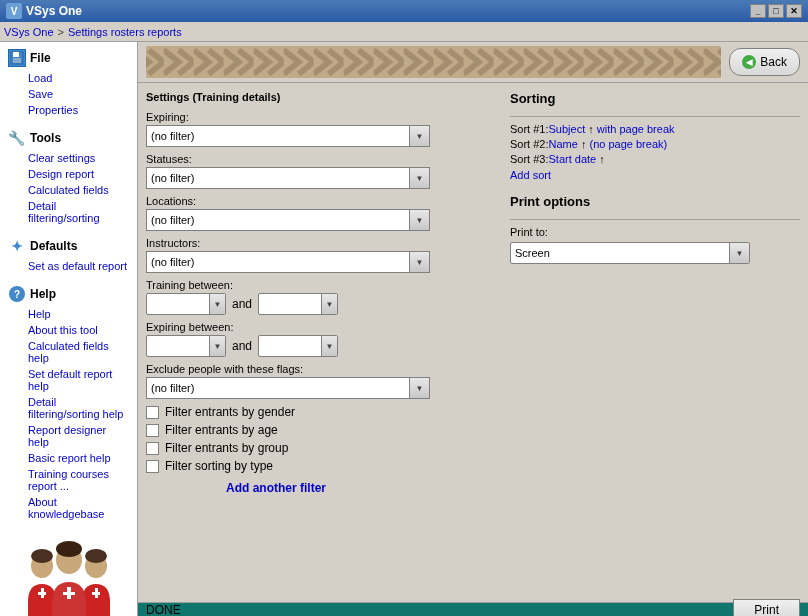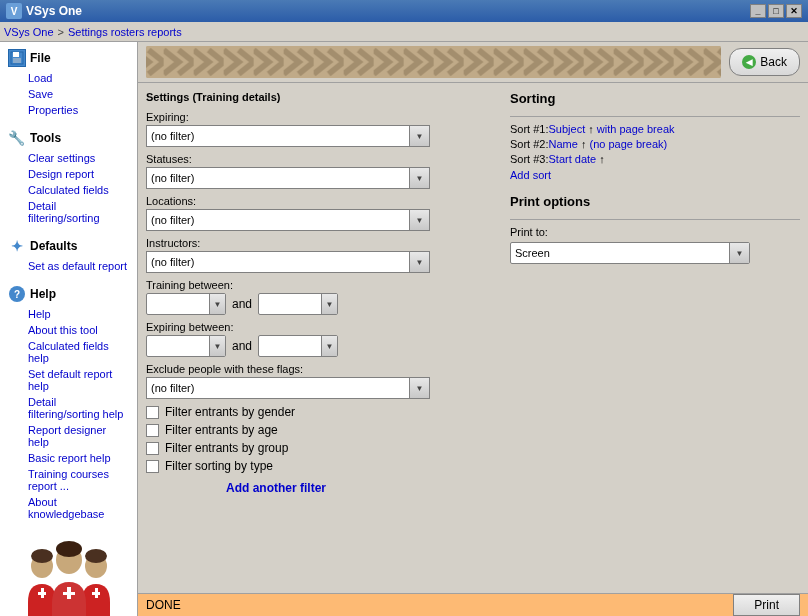--- a/index.html
+++ b/index.html
@@ -337,22 +337,22 @@
       background: linear-gradient(to bottom, #e8e8e8, #c8c8c8);
       border-left: 1px solid #808080;
       display: flex;
       align-items: center;
       justify-content: center;
       font-size: 8px;
       color: #444;
     }
     
     .statusbar {
-      height: 23px;
-      background: #fdba74;
+      height: 14px;
+      background: #0f766e;
       border-top: 1px solid #a0a0a0;
       display: flex;
       align-items: center;
       padding: 0 8px;
       justify-content: space-between;
     }
     .print-btn {
       height: 22px;
       padding: 0 20px;
       background: linear-gradient(to bottom, #f0f0f0, #d8d8d8);

